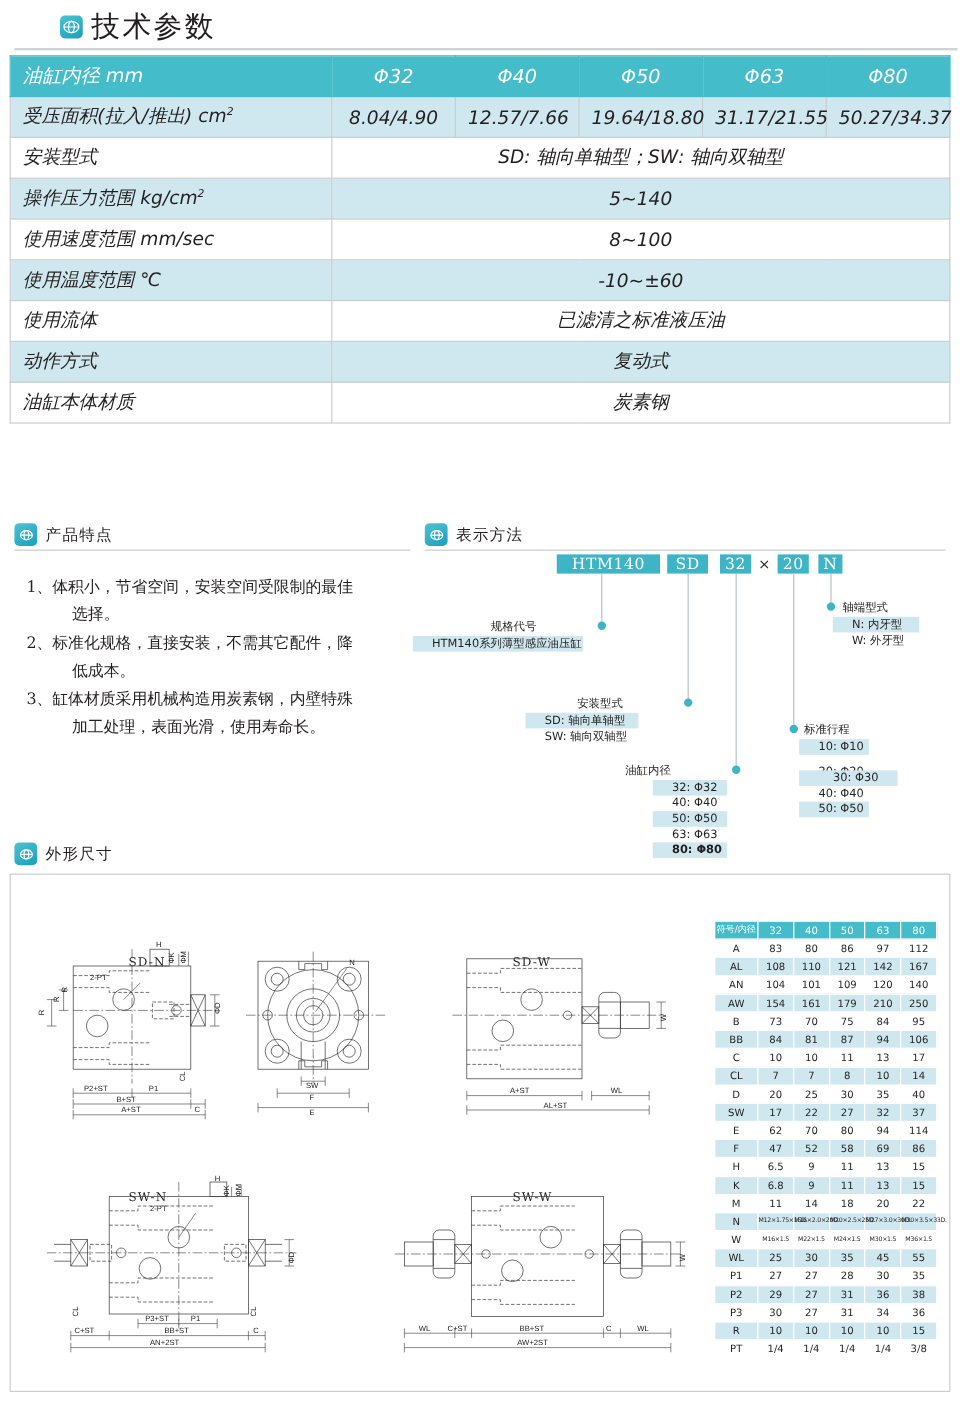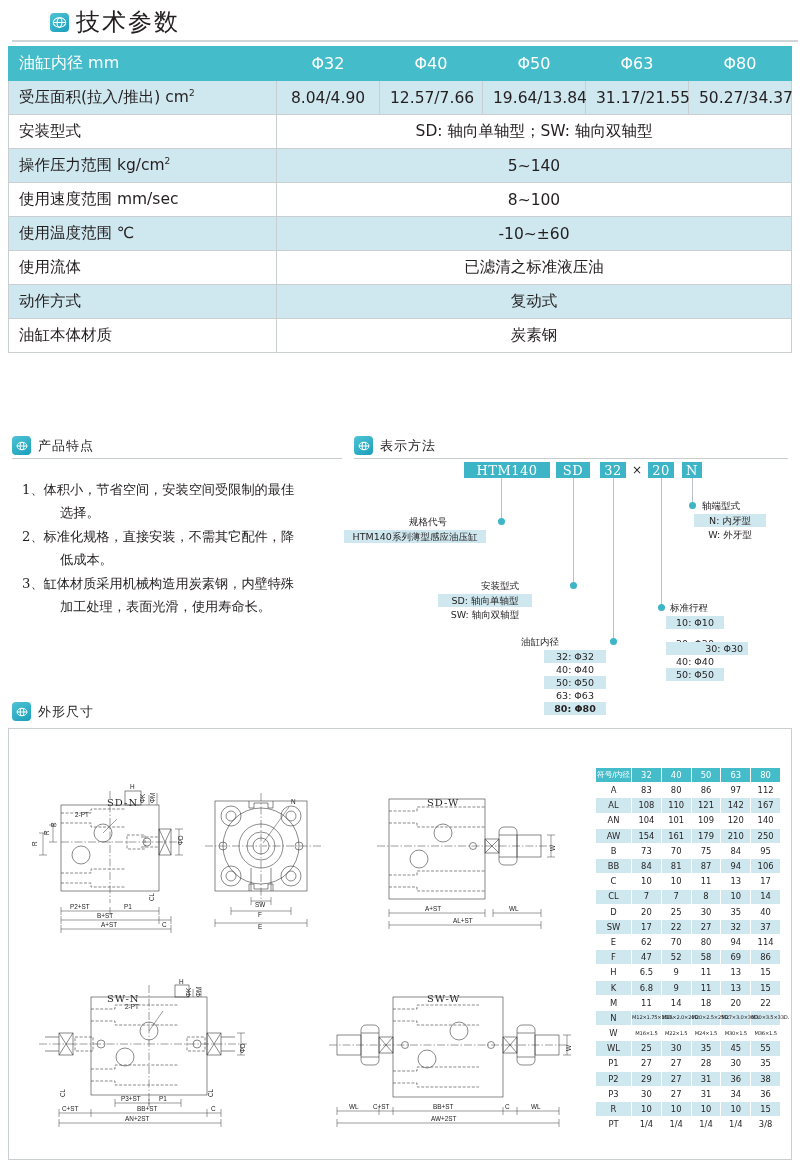--- a/index.html
+++ b/index.html
@@ -34,20 +34,21 @@
   .spec-table {
     position: absolute; left: 8px; top: 46px;
     width: 784px; border-collapse: collapse;
     table-layout: fixed;
   }
   .spec-table td {
     border: 1px solid #c9ced1;
     height: 34px; padding: 0 10px;
     font-size: 15.5px;
     vertical-align: middle;
+    font-style: italic;
   }
   .spec-table .lbl { width: 268px; text-align: left; white-space: nowrap; }
   .spec-table .val { text-align: center; white-space: nowrap; }
   .spec-table tr.hdr td {
     background: #45bcc9; color: #ffffff; border-color: #45bcc9;
     font-size: 16px;
   }
   .spec-table tr.tint td { background: #cfe7ee; }
   .spec-table tr.plain td { background: #ffffff; }
   .sup { font-size: 9px; vertical-align: super; }
@@ -82,21 +83,21 @@
   .lead { position: absolute; background: #b9c3c7; width: 1px; }
   .dot {
     position: absolute; width: 7px; height: 7px; border-radius: 50%;
     background: #3db5c6;
   }
   .cap {
     position: absolute; font-size: 9.5px; color: #231f20; white-space: nowrap;
   }
   .opt {
     position: absolute; font-size: 9.5px; color: #231f20; white-space: nowrap;
-    text-align: center; height: 13px; line-height: 13px; padding: 0 5px;
+    text-align: center; height: 13px; line-height: 13px; padding: 0 16px;
   }
   .opt.on { background: #cfe7ee; }
 
   
   #dim-head { position: absolute; left: 12px; top: 702px; }
   #dim-panel {
     position: absolute; left: 8px; top: 728px;
     width: 784px; height: 432px;
     border: 1px solid #c9ced1; background: #ffffff;
   }
@@ -152,21 +153,21 @@
           <td class="val">Φ32</td>
           <td class="val">Φ40</td>
           <td class="val">Φ50</td>
           <td class="val">Φ63</td>
           <td class="val">Φ80</td>
         </tr>
         <tr class="tint">
           <td class="lbl">受压面积(拉入/推出) cm<span class="sup">2</span></td>
           <td class="val">8.04/4.90</td>
           <td class="val">12.57/7.66</td>
-          <td class="val">19.64/13.84</td>
+          <td class="val">19.64/18.80</td>
           <td class="val">31.17/21.55</td>
           <td class="val">50.27/34.37</td>
         </tr>
         <tr class="plain">
           <td class="lbl">安装型式</td>
           <td class="val" colspan="5">SD: 轴向单轴型；SW: 轴向双轴型</td>
         </tr>
         <tr class="tint">
           <td class="lbl">操作压力范围 kg/cm<span class="sup">2</span></td>
           <td class="val" colspan="5">5~140</td>

